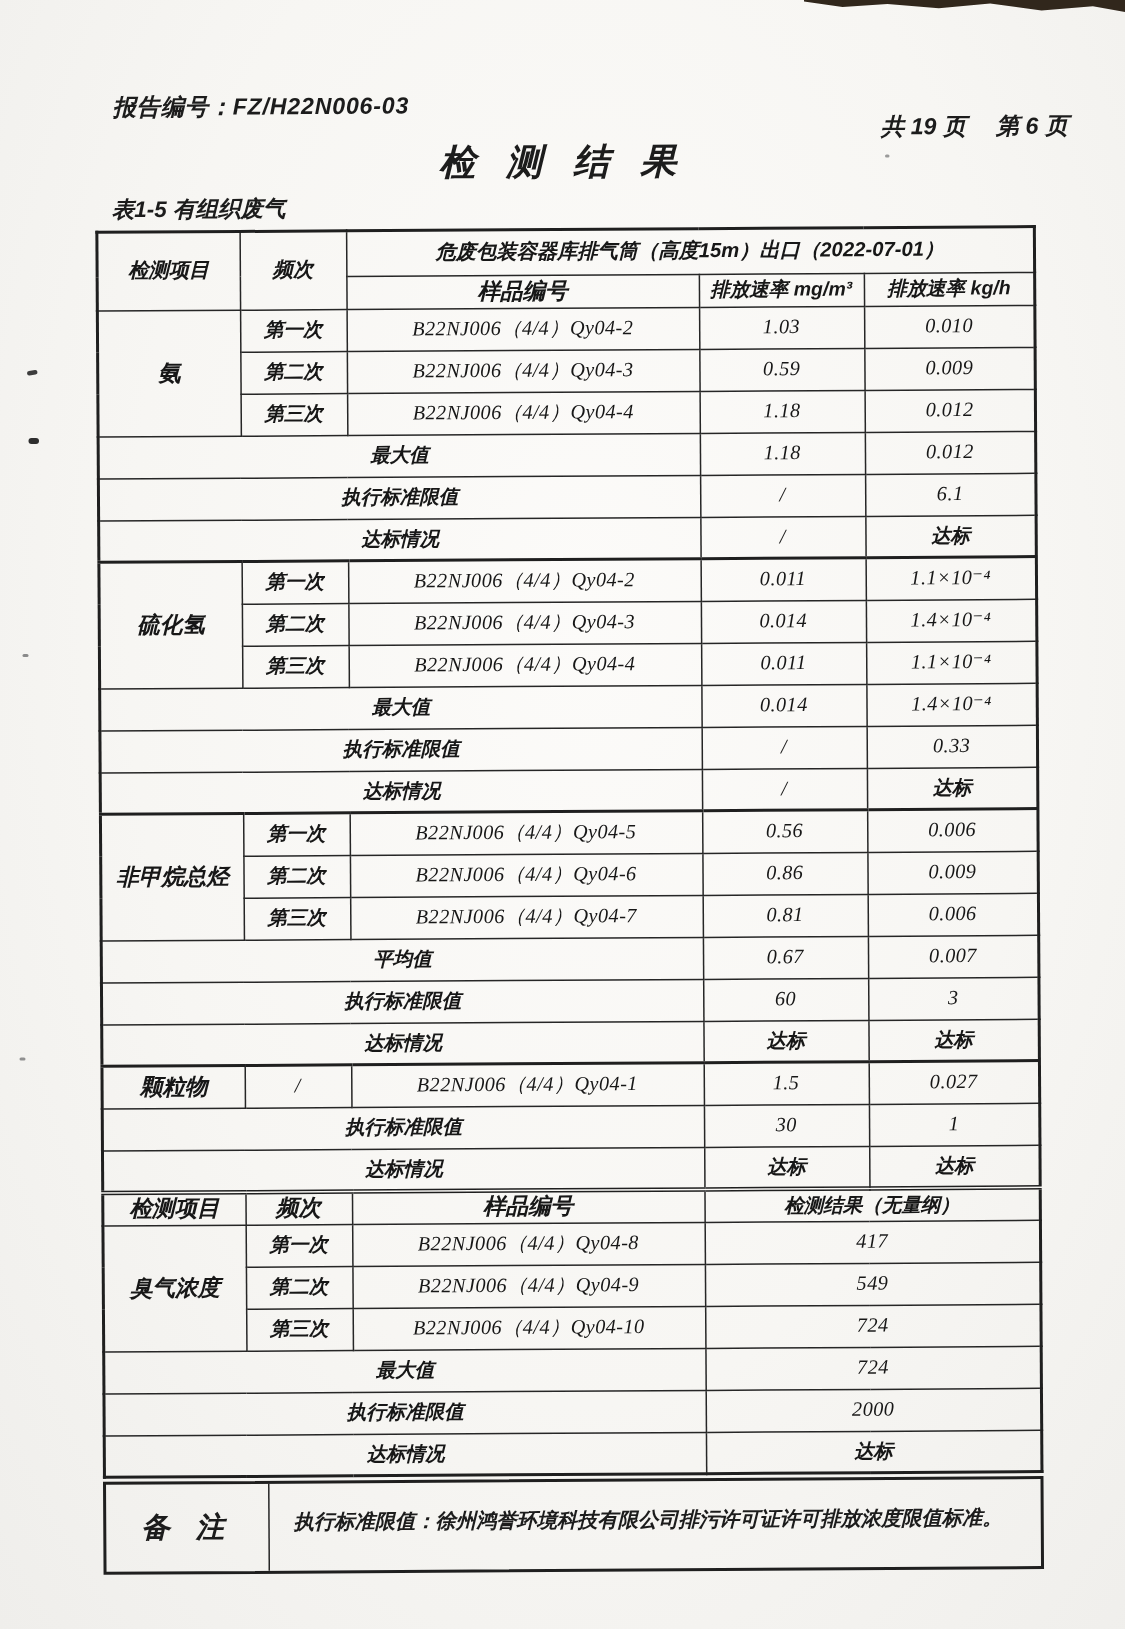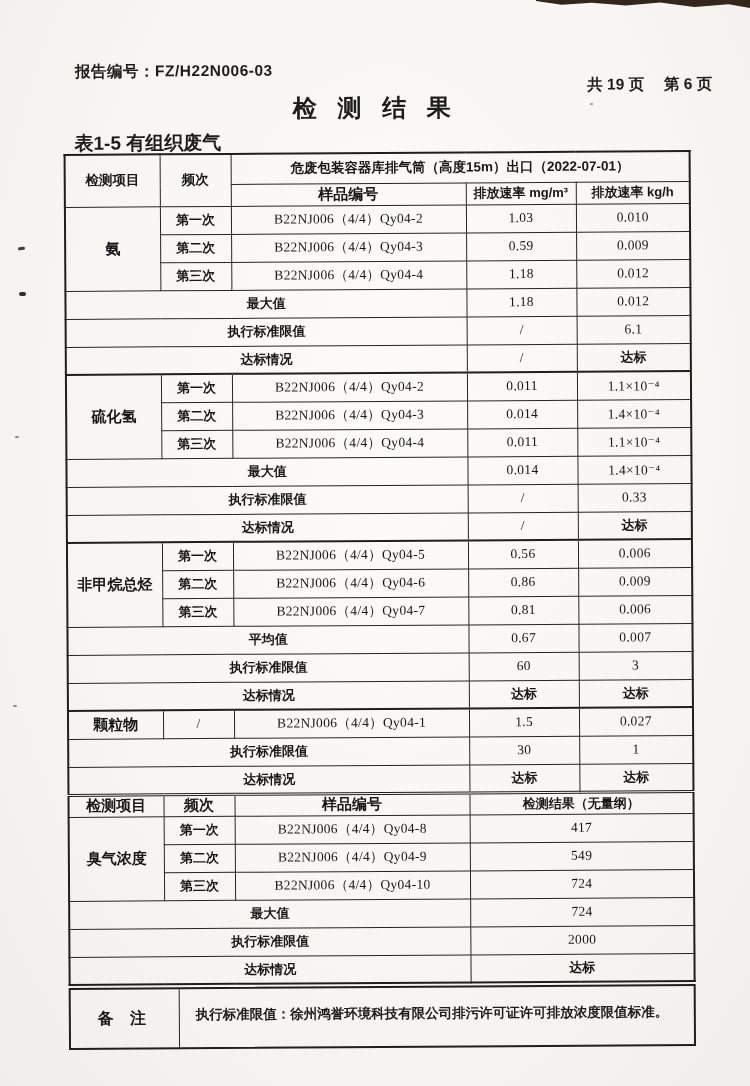--- a/index.html
+++ b/index.html
@@ -6,41 +6,42 @@
   html,body { width:750px; height:1086px; }
   body {
     background:#e9e7e4;
     font-family:"Liberation Serif","DejaVu Serif",serif;
     color:#1c1c1c;
     overflow:hidden;
   }
   .paper {
     position:relative; width:750px; height:1086px; overflow:hidden;
     background: radial-gradient(ellipse at 52% 38%, #fcfbf9 0%, #f7f6f3 55%, #efeeeb 100%);
+    font-style: italic;
   }
   .content {
     position:absolute; left:0; top:0; width:750px; height:1086px;
     transform:rotate(-0.35deg); transform-origin:375px 60px;
   }
   .sans { font-family:"Liberation Sans","DejaVu Sans",sans-serif; }
   .report-no {
     position:absolute; left:75px; top:60px;
     font-size:15.5px; font-weight:700; letter-spacing:0.5px;
   }
   .page-info {
     position:absolute; left:400px; top:76px; width:312px; text-align:right;
     font-size:15.5px; font-weight:700;
   }
   .title {
     position:absolute; left:0; top:92px; width:750px; text-align:center;
     font-size:24px; font-weight:700; letter-spacing:7px;
   }
   .caption {
     position:absolute; left:74px; top:129px;
-    font-size:19px; font-weight:700;
+    font-size:15px; font-weight:700;
   }
   table.results {
     position:absolute; left:63px; top:152px;
     width:627px; border-collapse:collapse; table-layout:fixed;
     border:2px solid #1f1f1f;
   }
   td {
     border:1px solid #262626;
     text-align:center; vertical-align:middle;
     height:28px; padding:0 2px;
@@ -58,21 +59,21 @@
   }
   tr.thick td { border-top:2px solid #1f1f1f; }
   tr.dbl td { border-top:3px double #1f1f1f; }
   .remark-box {
     position:absolute; left:63px; top:986px; width:627px; height:62px;
     border:2px solid #1f1f1f; display:flex; background:transparent;
   }
   .remark-label {
     width:109px; border-right:1px solid #262626;
     display:flex; align-items:center; justify-content:center;
-    font-size:16px; font-weight:700; letter-spacing:6px;
+    font-size:19px; font-weight:700; letter-spacing:6px;
     font-family:"Liberation Sans","DejaVu Sans",sans-serif;
   }
   .remark-text {
     flex:1; display:flex; align-items:center;
     padding:0 4px 6px 16px;
     font-size:13.5px; font-weight:700; text-align:left;
     font-family:"Liberation Sans","DejaVu Sans",sans-serif;
   }
   
   .scan-band {

